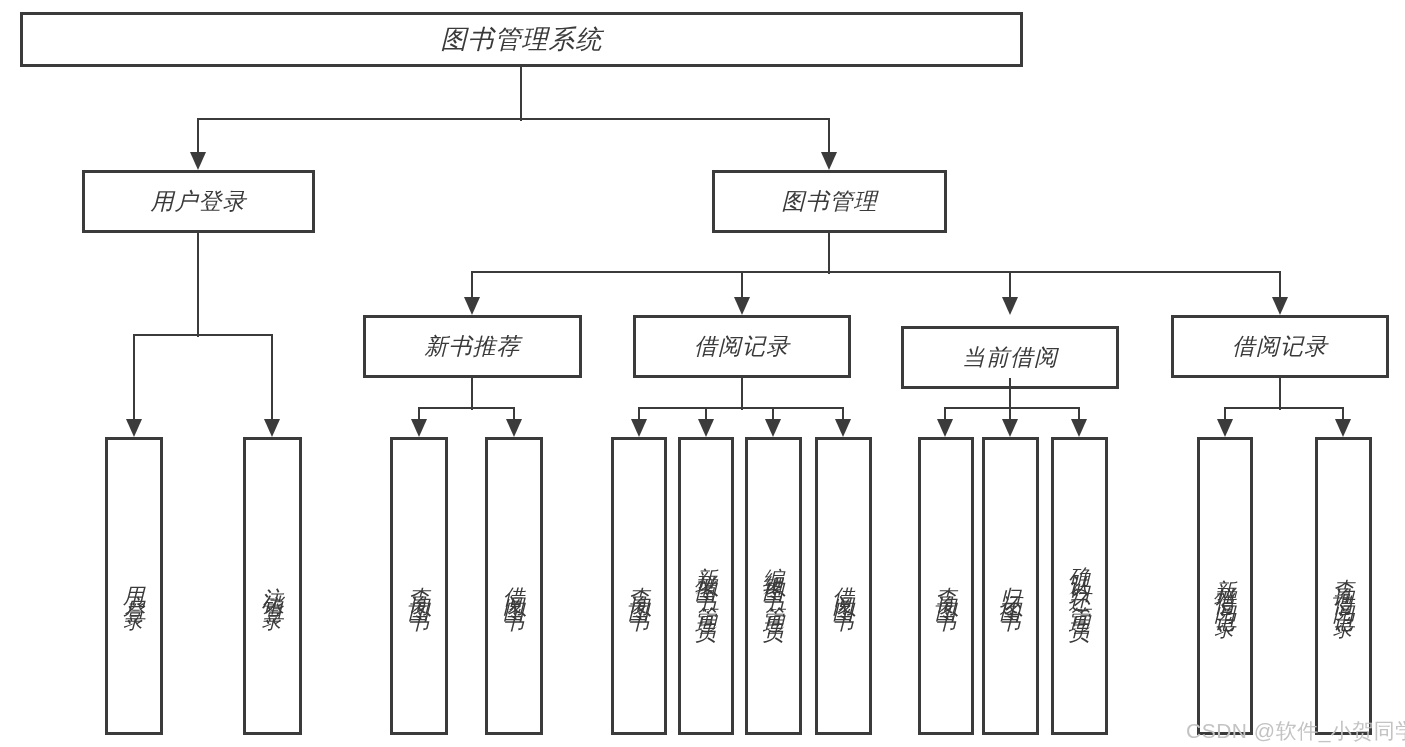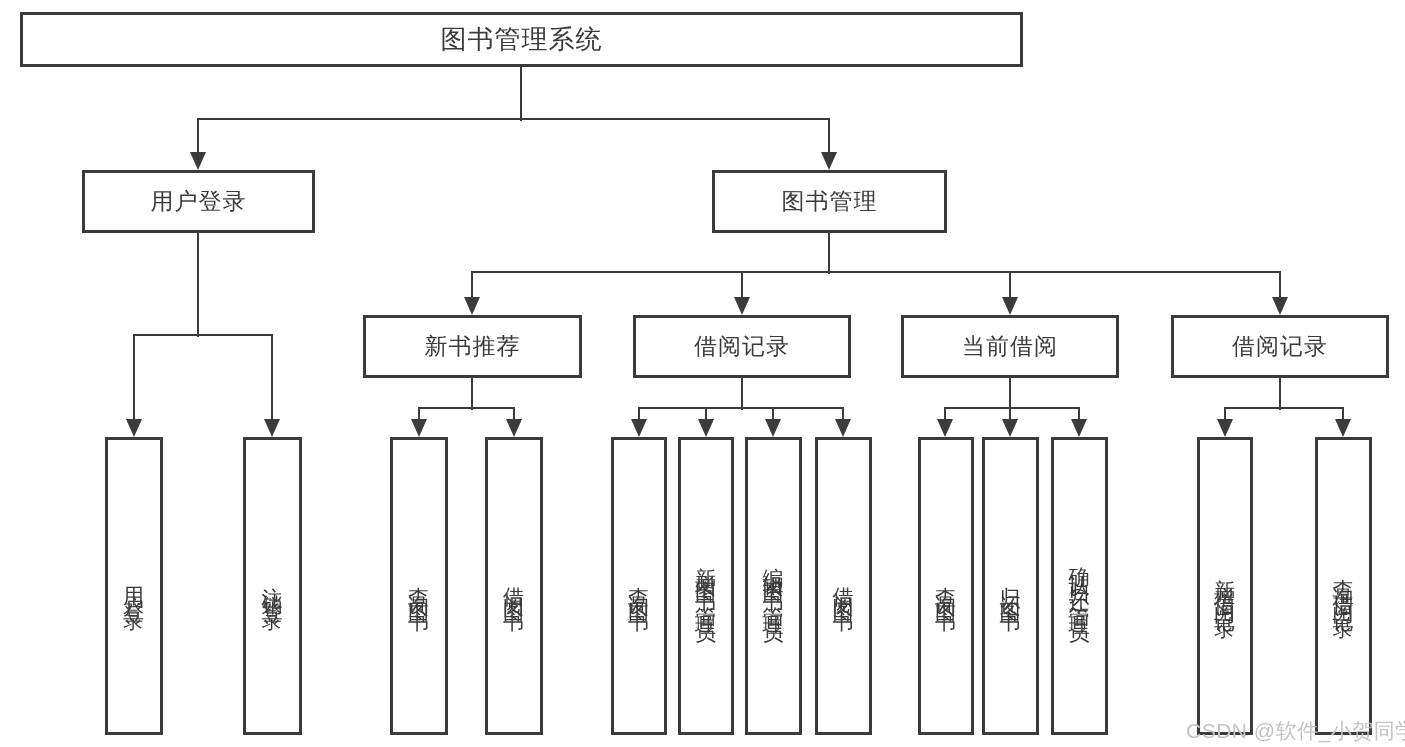--- a/index.html
+++ b/index.html
@@ -15,21 +15,21 @@
     background:var(--bg);
     font-family:"Liberation Sans","DejaVu Sans",sans-serif;
     color:var(--text);
     overflow:hidden;
   }
   .box{
     position:absolute;
     box-sizing:border-box;
     border:3px solid var(--line);
     background:#fff;
-    display:flex;align-items:center;justify-content:center;
+    display:flex;align-items:center;justify-content:center;font-style:italic;
   }
   .root-label{font-size:26px;letter-spacing:1px;}
   .h-label{font-size:23px;letter-spacing:1px;}
   .vtext{
     writing-mode:vertical-rl;
     text-orientation:mixed;
     font-size:21px;
     letter-spacing:8px;
     line-height:1;
     white-space:nowrap;
@@ -66,21 +66,21 @@
   <div class="box" style="left:712px;top:170px;width:235px;height:63px">
     <span class="h-label">图书管理</span>
   </div>
 
   <div class="box" style="left:363px;top:315px;width:219px;height:63px">
     <span class="h-label">新书推荐</span>
   </div>
   <div class="box" style="left:633px;top:315px;width:218px;height:63px">
     <span class="h-label">借阅记录</span>
   </div>
-  <div class="box" style="left:901px;top:315px;width:218px;height:63px">
+  <div class="box" style="left:901px;top:326px;width:218px;height:63px">
     <span class="h-label">当前借阅</span>
   </div>
   <div class="box" style="left:1171px;top:315px;width:218px;height:63px">
     <span class="h-label">借阅记录</span>
   </div>
 
   <div class="box" style="left:105px;top:437px;width:58px;height:298px">
     <span class="vtext">用户登录</span>
   </div>
   <div class="box" style="left:243px;top:437px;width:59px;height:298px">

